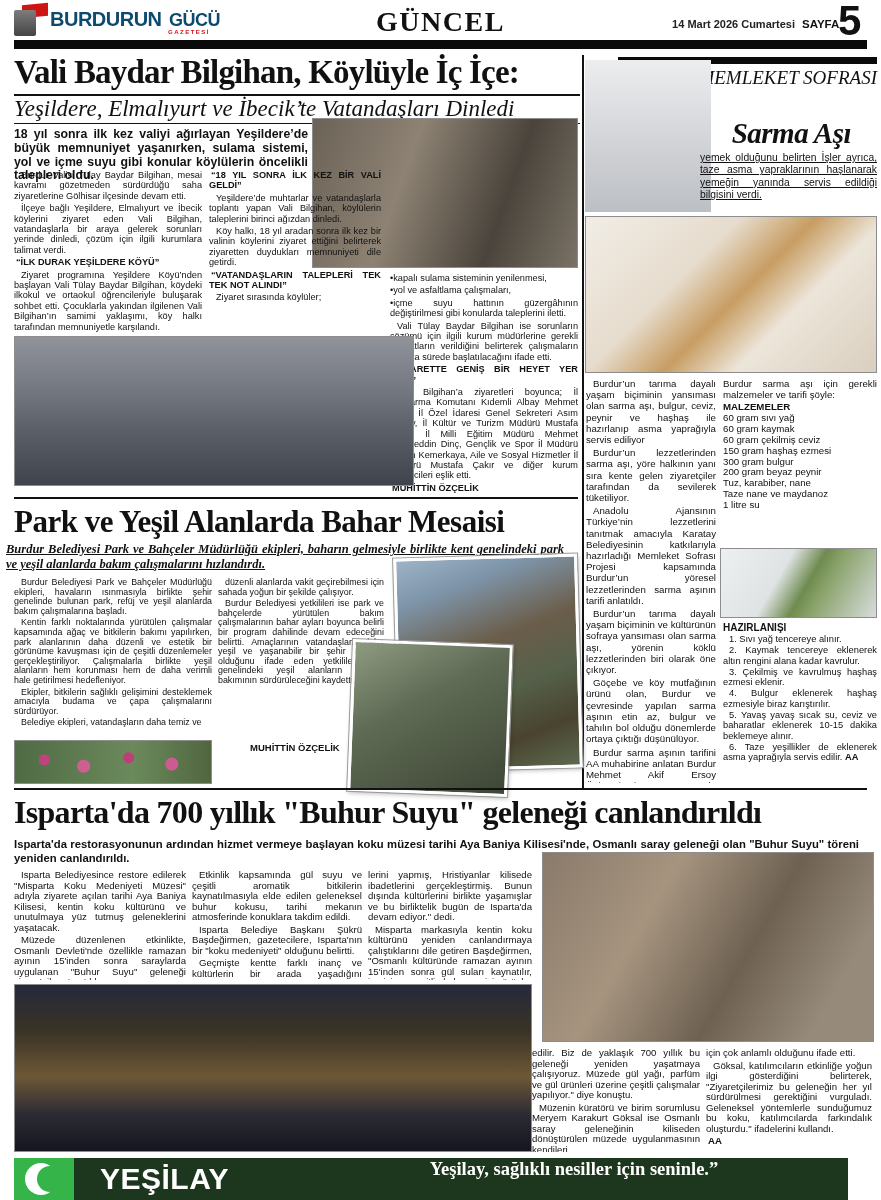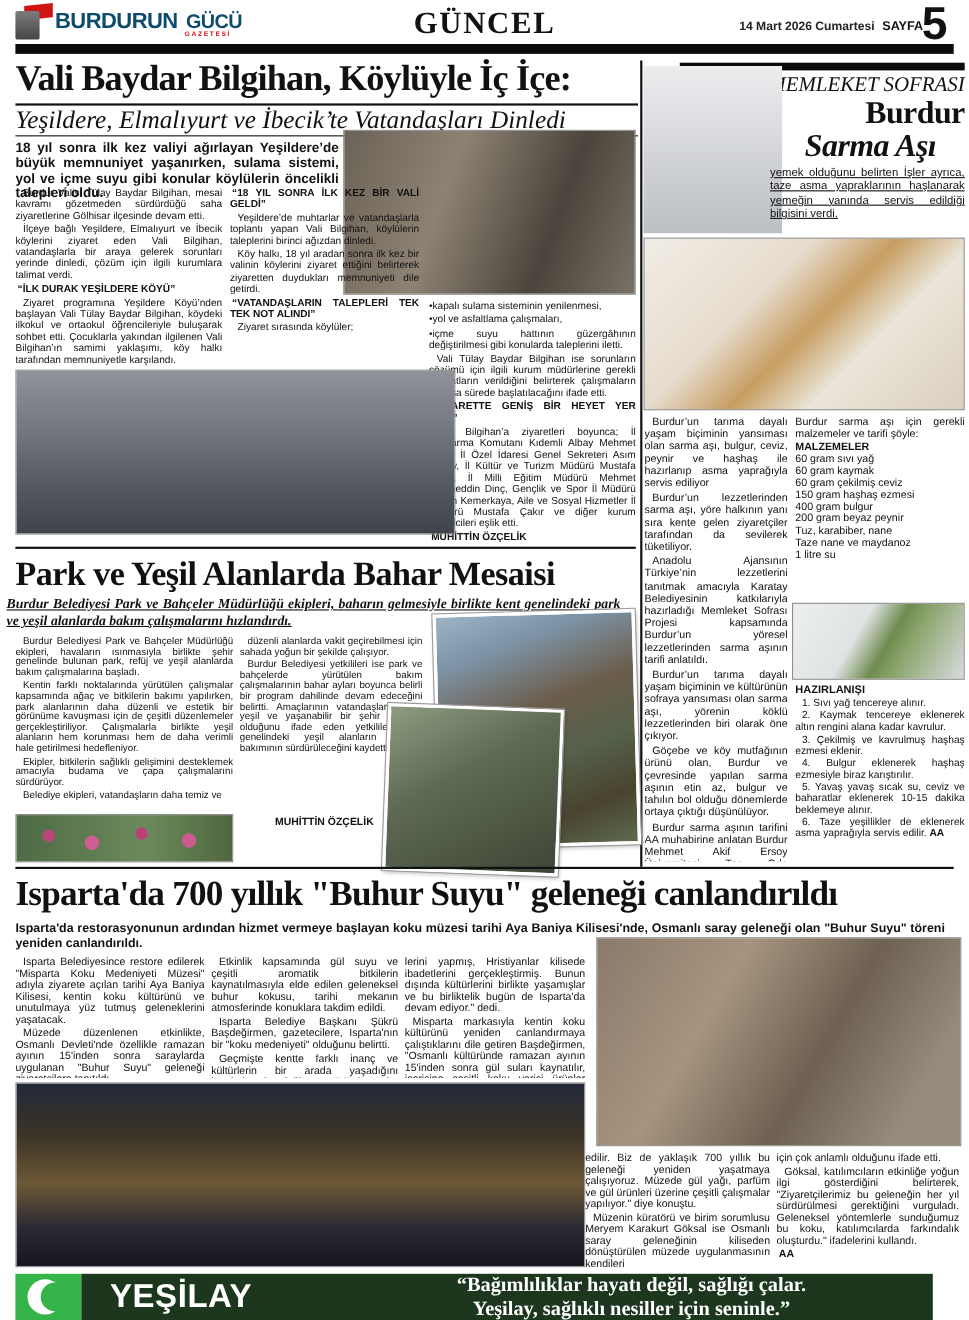--- a/index.html
+++ b/index.html
@@ -111,21 +111,20 @@
     <p class="subhead">“ZİYARETTE GENİŞ BİR HEYET YER ALDI”</p>
     <p>Vali Bilgihan’a ziyaretleri boyunca; İl Jandarma Komutanı Kıdemli Albay Mehmet Balcı, İl Özel İdaresi Genel Sekreteri Asım Ertilav, İl Kültür ve Turizm Müdürü Mustafa Tokat, İl Milli Eğitim Müdürü Mehmet Necmeddin Dinç, Gençlik ve Spor İl Müdürü Orhan Kemerkaya, Aile ve Sosyal Hizmetler İl Müdürü Mustafa Çakır ve diğer kurum temsilcileri eşlik etti.</p>
     <p class="byline">MUHİTTİN ÖZÇELİK</p>
   </div>
   <div class="abs photo ph-meeting2" style="left:14px;top:336px;width:400px;height:150px;"></div>
   <div class="abs rule" style="left:14px;top:497px;width:564px;height:1.5px;"></div>
 
   <div class="abs rule" style="left:582px;top:55px;width:1.5px;height:733px;"></div>
   <div class="abs blackbar" style="left:618px;top:57px;width:259px;height:7px;"></div>
   <div class="abs kicker" style="left:618px;top:67px;width:259px;">MEMLEKET SOFRASI</div>
-  <div class="abs m-title" style="left:618px;top:88px;width:259px;">Burdur</div>
   <div class="abs m-title" style="left:592px;top:118px;width:259px;font-style:italic;">Sarma Aşı</div>
   <div class="abs ph-chef" style="left:585px;top:60px;width:126px;height:152px;"></div>
   <div class="abs m-intro" style="left:700px;top:152px;width:177px;height:62px;">yemek olduğunu belirten İşler ayrıca, taze asma yapraklarının haşlanarak yemeğin yanında servis edildiği bilgisini verdi.</div>
   <div class="abs photo ph-ingredients" style="left:585px;top:216px;width:292px;height:157px;"></div>
 
   <div class="abs col btm" style="left:586px;top:378px;width:130px;height:405px;overflow:hidden;">
     <p>Burdur’un tarıma dayalı yaşam biçiminin yansıması olan sarma aşı, bulgur, ceviz, peynir ve haşhaş ile hazırlanıp asma yaprağıyla servis ediliyor</p>
     <p>Burdur’un lezzetlerinden sarma aşı, yöre halkının yanı sıra kente gelen ziyaretçiler tarafından da sevilerek tüketiliyor.</p>
     <p>Anadolu Ajansının Türkiye’nin lezzetlerini tanıtmak amacıyla Karatay Belediyesinin katkılarıyla hazırladığı Memleket Sofrası Projesi kapsamında Burdur’un yöresel lezzetlerinden sarma aşının tarifi anlatıldı.</p>
     <p>Burdur’un tarıma dayalı yaşam biçiminin ve kültürünün sofraya yansıması olan sarma aşı, yörenin köklü lezzetlerinden biri olarak öne çıkıyor.</p>
@@ -134,21 +133,21 @@
 
   </div>
 
   <div class="abs" style="left:723px;top:378px;width:154px;height:170px;">
     <div class="col" style="font-size:9.7px;line-height:11px;">Burdur sarma aşı için gerekli malzemeler ve tarifi şöyle:</div>
     <div class="list-line" style="font-weight:700;margin-top:2px;">MALZEMELER</div>
     <div class="list-line">60 gram sıvı yağ</div>
     <div class="list-line">60 gram kaymak</div>
     <div class="list-line">60 gram çekilmiş ceviz</div>
     <div class="list-line">150 gram haşhaş ezmesi</div>
-    <div class="list-line">400 gram bulgur</div>
+    <div class="list-line">300 gram bulgur</div>
     <div class="list-line">200 gram beyaz peynir</div>
     <div class="list-line">Tuz, karabiber, nane</div>
     <div class="list-line">Taze nane ve maydanoz</div>
     <div class="list-line">1 litre su</div>
   </div>
 
   <div class="abs photo ph-plate" style="left:720px;top:548px;width:157px;height:70px;"></div>
   <div class="abs" style="left:723px;top:622px;width:154px;font-weight:700;font-size:10px;">HAZIRLANIŞI</div>
   <div class="abs steps" style="left:723px;top:634px;width:154px;height:144px;overflow:hidden;">
     <p>1. Sıvı yağ tencereye alınır.</p>
@@ -210,18 +209,17 @@
     <p class="byline">AA</p>
   </div>
 
   <div class="abs banner-logo" style="left:14px;top:1158px;width:60px;height:42px;">
     <div class="crescent-outer"></div>
     <div class="crescent-inner"></div>
   </div>
   <div class="abs banner-band" style="left:74px;top:1158px;width:774px;height:42px;">
     <div class="abs banner-brand" style="left:26px;top:4px;">YEŞİLAY</div>
     <div class="abs banner-quote" style="left:230px;top:1px;width:540px;">
-      <div>“Bağımlılıklar hayatı değil, sağlığı çalar.</div>
       <div>Yeşilay, sağlıklı nesiller için seninle.”</div>
     </div>
   </div>
 
 </div>
 
 </body></html>

